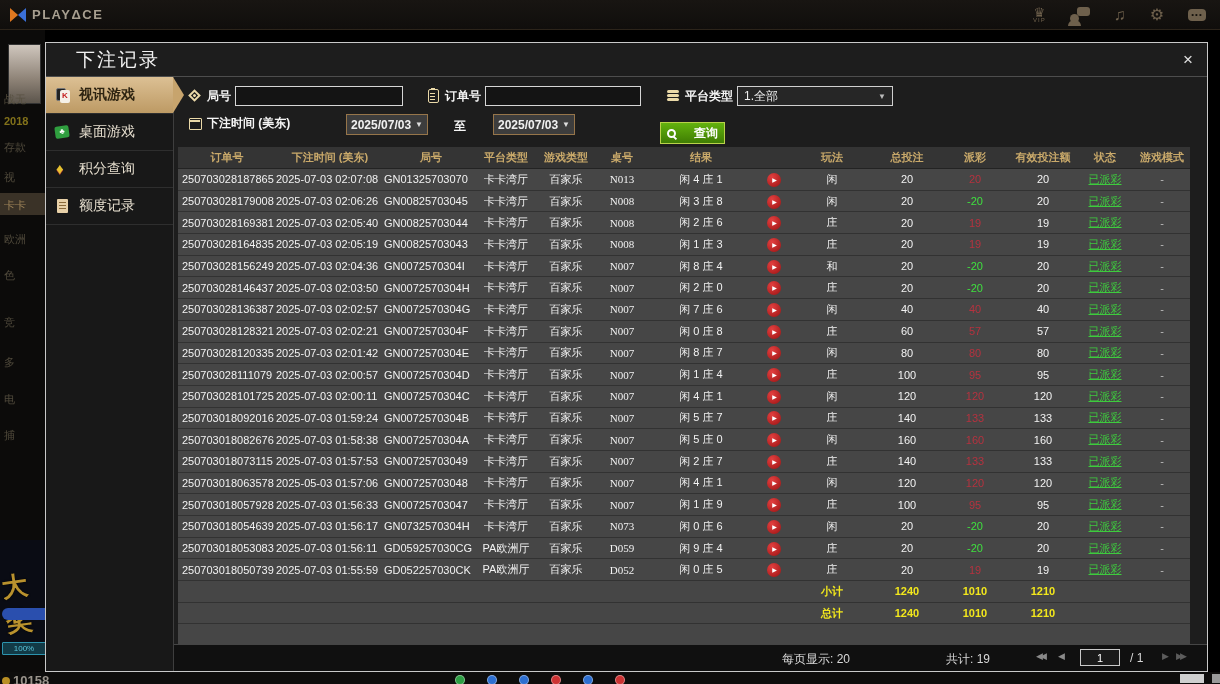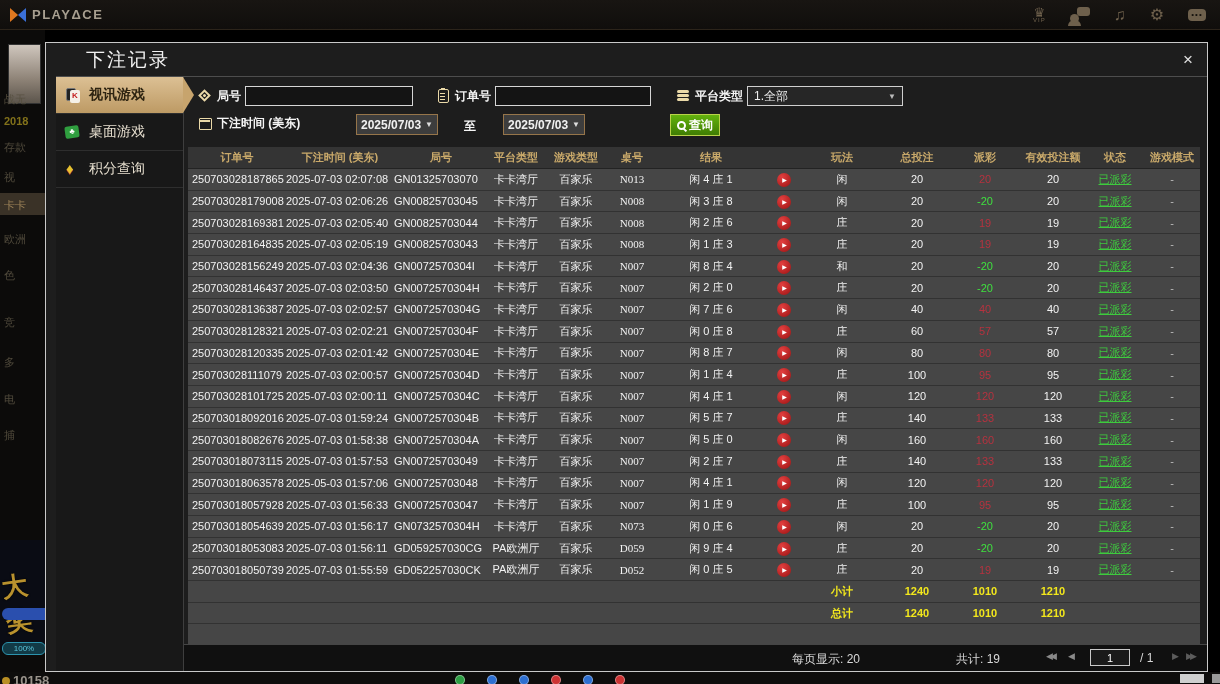--- a/index.html
+++ b/index.html
@@ -37,32 +37,32 @@
   .bg-avatar { position:absolute; left:8px; top:14px; width:33px; height:60px;
     background:linear-gradient(#cfc6bd,#8d8276 60%,#5c554c); border:1px solid #333; }
   .bg-num { color:#8f7d1c; font-weight:bold; }
   .bg-hl { color:#a58a5c; }
   .bg-hl-strip { position:absolute; left:0; width:45px; height:22px; background:#3a3227; }
   .bg-banner { position:absolute; left:0; top:510px; width:45px; height:110px; background:#0a0c14; overflow:hidden; }
   .bg-banner .big { color:#b9922e; font-weight:bold; font-size:26px; position:absolute; left:4px; top:28px;
     text-shadow:0 0 2px #000; transform:rotate(-8deg); }
   .bg-banner .pill { position:absolute; left:2px; top:68px; width:48px; height:12px; background:#2a4fae; border-radius:6px; }
   .bg-pct { position:absolute; left:2px; top:612px; width:44px; height:13px; background:#123a46; border:1px solid #2c93ad;
-    border-radius:6px; color:#59c4da; font-size:8px; display:flex; align-items:center; justify-content:center; }
+    border-radius:1px; color:#59c4da; font-size:8px; display:flex; align-items:center; justify-content:center; }
   .bg-bottom { position:absolute; left:0; top:672px; width:1220px; height:12px; background:#0e0d0c; }
   .bg-coins { position:absolute; left:2px; top:673px; display:flex; align-items:center; gap:3px; }
   .coin-dot { width:8px; height:8px; border-radius:50%; background:#b98f24; }
   .bg-balance { color:#9a948c; font-weight:bold; font-size:13px; }
   .chip-dot { position:absolute; top:675px; width:10px; height:10px; border-radius:50%; border:1px solid rgba(255,255,255,.4); }
   .bg-wrects { position:absolute; top:674px; left:1180px; width:24px; height:9px; background:#cfcfcf; }
   .bg-wrects2 { position:absolute; top:674px; left:1212px; width:8px; height:9px; background:#9a9a9a; }
 
   
   .modal { position:absolute; left:45px; top:42px; width:1163px; height:630px;
-    background:#1d1d1d; border:1px solid #c9c9c9; z-index:10;padding-left:10px; }
+    background:#1d1d1d; border:1px solid #c9c9c9; z-index:10; }
   .modal-titlebar { height:34px; display:flex; align-items:center; border-bottom:1px solid #4d4d4d; padding:0 14px 0 30px; }
   .modal-title { color:#f2f2f2; font-size:19px; letter-spacing:2px; }
   .modal-close { margin-left:auto; color:#e0e0e0; font-size:17px; cursor:pointer; line-height:1; }
   .modal-body { position:relative; display:flex; height:594px; }
 
   
   .m-side { width:128px; background:#181818; border-right:1px solid #3e3e3e; position:relative; }
   .m-item { height:37px; display:flex; align-items:center; gap:7px; padding-left:9px;
     border-bottom:1px solid #2e2e2e; color:#e8e0d0; font-size:14px; cursor:pointer; position:relative; }
   .m-item.active { background:linear-gradient(#dcc094,#bd9a64); color:#2e2411; font-weight:bold; }
@@ -89,21 +89,21 @@
   .flt-lab { color:#f5f5f5; font-weight:bold; font-size:12px; white-space:nowrap; }
   .inp { background:#141414; border:1px solid #d6d6d6; height:20px; color:#eee; font-size:12px; padding:0 4px; }
   .sel { background:#262626; border:1px solid #cfcfcf; height:20px; color:#eee; font-size:12px;
     display:flex; align-items:center; padding:0 6px; cursor:pointer; }
   .sel .car { margin-left:auto; color:#bbb; font-size:8px; }
   .datebox { background:#3d3d3d; border:1px solid #96754a; height:21px; color:#f0f0f0; font-size:12px; font-weight:bold;
     display:flex; align-items:center; justify-content:center; gap:4px; cursor:pointer; }
   .datebox .car { font-size:8px; color:#ddd; }
   .qbtn { background:linear-gradient(#63b20e,#3f7d03); border:1px solid #b9d24a; height:22px;
     color:#fff; font-weight:bold; font-size:12px; display:flex; align-items:center; justify-content:center;
-    gap:3px; cursor:pointer; padding:0 6px; }
+    gap:18px; cursor:pointer; padding:0 6px;margin-top:8px; }
   .mag { width:9px; height:9px; border:2px solid #fff; border-radius:50%; position:relative; flex:0 0 9px;}
   .mag:after { content:""; position:absolute; right:-3px; bottom:-3px; width:4px; height:2px; background:#fff; transform:rotate(45deg); }
   .f-ico { position:relative; width:15px; height:14px; flex:0 0 15px; }
   .ico-tag { position:absolute; left:2px; top:2px; width:9px; height:9px; border:2px solid #ead9a8; transform:rotate(45deg); }
   .ico-tag:after { content:""; position:absolute; left:1px; top:1px; width:3px; height:3px; border-radius:50%; background:#ead9a8; }
   .ico-clip { position:absolute; left:2px; top:0; width:11px; height:14px; border:1.5px solid #ead9a8; border-radius:2px; }
   .ico-clip:before { content:""; position:absolute; left:2px; top:-2px; width:4px; height:2px; background:#ead9a8; }
   .ico-clip:after { content:""; position:absolute; left:1px; top:3px; width:5px; height:1px; background:#ead9a8;
     box-shadow:0 3px 0 #ead9a8, 0 6px 0 #ead9a8; }
   .ico-db { position:absolute; left:1px; top:1px; width:12px; height:3px; background:#ead9a8; border-radius:2px;
@@ -229,20 +229,26 @@
             <span class="ic-dice">♣</span>
           </span>
         <span>桌面游戏</span>
       </div>
       <div class="m-item">
         <span class="mi-ico">
             <span class="ic-gem">♦</span>
           </span>
         <span>积分查询</span>
       </div>
+      <div class="m-item">
+        <span class="mi-ico">
+            <span class="ic-doc"></span>
+          </span>
+        <span>额度记录</span>
+      </div>
     </div>
 
     <div class="m-main">
 
       <div class="abs" style="left:14px;top:9px;display:flex;align-items:center;gap:4px;">
         <span class="f-ico">
             <span class="ico-tag"></span>
           </span>
         <span class="flt-lab">局号</span>
         <input class="inp" style="width: 168px;" value="">

